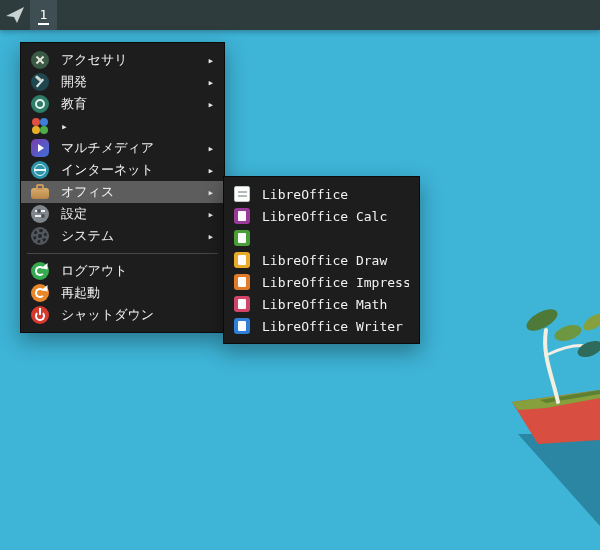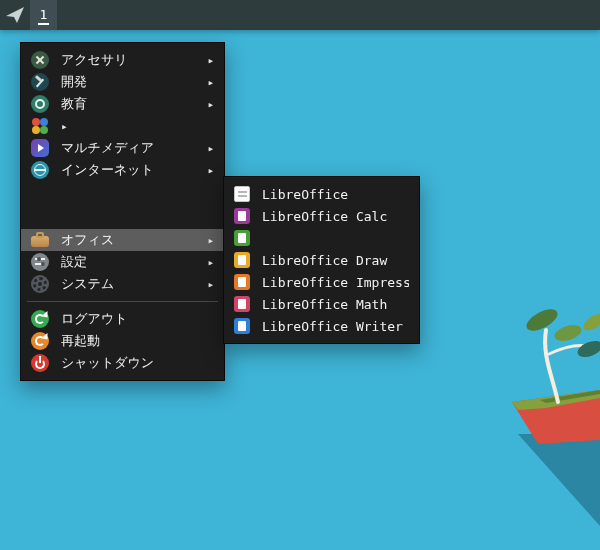--- a/index.html
+++ b/index.html
@@ -38,21 +38,21 @@
     border:1px solid #0a0a0a;
     padding:6px 0;
     box-shadow: 0 8px 20px rgba(0,0,0,.35);
     color: var(--menu_text, #f2f2f2);
     font-size:13px;
   }
   .menu-row {
     display:flex; align-items:center; height:22px; padding:0 10px; gap:12px;
     cursor:pointer; white-space:nowrap;
   }
-  .menu-row.hl { background: var(--menu_highlight, #5d5d5d); margin-top: 48px; }
+  .menu-row.hl { background: var(--menu_highlight, #5d5d5d); }
   .mlabel { flex:1; overflow:hidden; }
   .arrow { font-size:11px; color:#e6e6e6; line-height:1; }
   .menu-sep { border-top:1px solid #474747; margin:6px 6px; }
 
   
   .ic { width:18px; height:18px; border-radius:50%; position:relative; flex:none; }
   .ic::before, .ic::after { content:""; position:absolute; }
 
   .ic-accessories { background:#3a5a46; }
   .ic-accessories::before { left:8px; top:4px; width:2px; height:10px; background:#e8e4d8; transform:rotate(45deg); }

